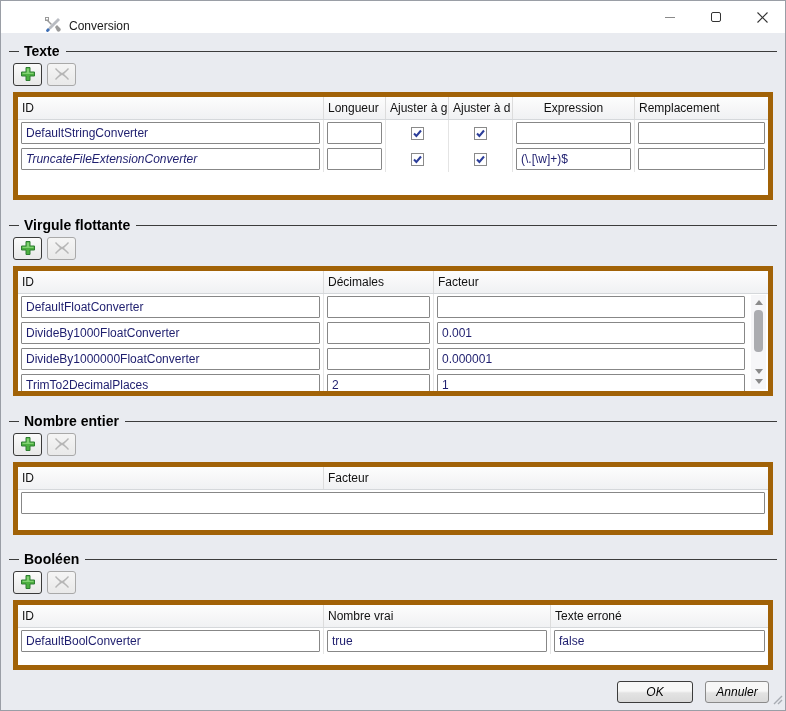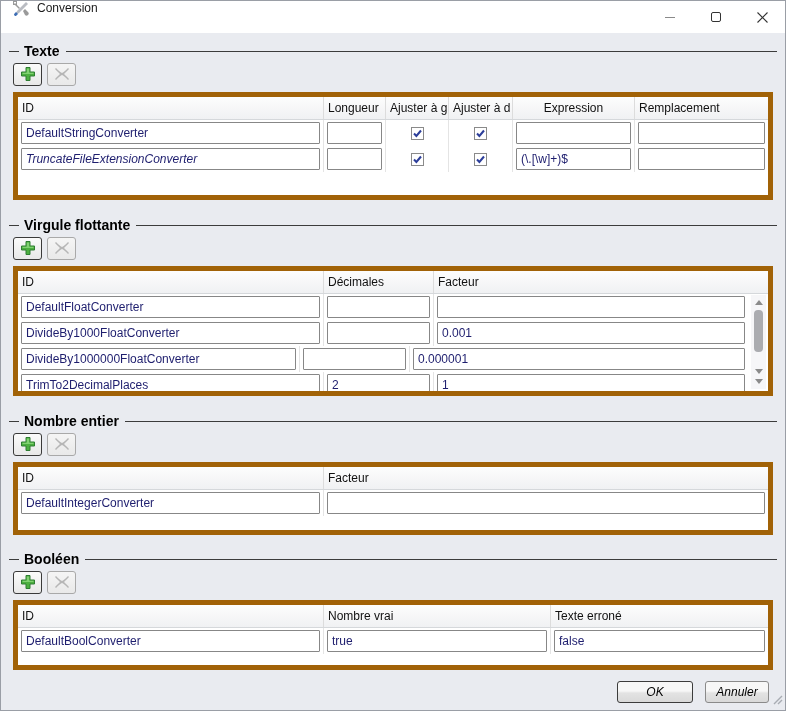--- a/index.html
+++ b/index.html
@@ -2,21 +2,21 @@
 <html><head>
 <meta charset="utf-8">
 <style>
   * { box-sizing: border-box; margin: 0; padding: 0; }
   html,body { width:786px; height:711px; }
   body { font-family: "Liberation Sans", sans-serif; font-size:12px; background:#cfd2d8; }
 
   .window { width:786px; height:711px; border:1px solid #9a9ea6; background:#e9ebf0; position:relative; overflow:hidden; }
 
   
-  .titlebar { height:32px; background:#ffffff; display:flex; align-items:flex-start; }
+  .titlebar { height:32px; background:#ffffff; display:flex; align-items:flex-end;padding-left:32px; }
   .titlebar .app-icon { width:16px; height:16px; margin:0 8px 0 12px; flex:0 0 auto; }
   .titlebar .title { font-size:12px; color:#1a1a1a; flex:1 1 auto; }
   .caption-btns { display:flex; height:32px; }
   .cap-btn { width:46px; height:32px; display:flex; align-items:center; justify-content:center; background:transparent; border:none; cursor:pointer; }
   .glyph-min { width:10px; height:1px; background:#8a8a8a; }
   .glyph-max { width:10px; height:10px; border:1px solid #333; border-radius:2px; }
 
   
   .content { position:relative; height:677px; }
   .group { margin:0 8px; }
@@ -234,21 +234,21 @@
                 <div class="textbox">DivideBy1000FloatConverter</div>
               </div>
               <div class="cell" style="width: 110px;">
                 <div class="textbox"></div>
               </div>
               <div class="cell flex">
                 <div class="textbox">0.001</div>
               </div>
             </div>
             <div class="tr">
-              <div class="cell" style="width: 282px;">
+              <div class="cell" style="width: 306px;">
                 <div class="textbox">DivideBy1000000FloatConverter</div>
               </div>
               <div class="cell" style="width: 110px;">
                 <div class="textbox"></div>
               </div>
               <div class="cell flex">
                 <div class="textbox">0.000001</div>
               </div>
             </div>
             <div class="tr">
@@ -291,23 +291,20 @@
             </svg>
           </button>
         </div>
         <div class="table" style="height: 73px;">
           <div class="thead">
             <div class="th" style="width: 306px;">ID</div>
             <div class="th flex">Facteur</div>
           </div>
           <div class="tbody">
             <div class="tr">
-              <div class="cell" style="width: 306px;">
-                <div class="textbox">DefaultIntegerConverter</div>
-              </div>
               <div class="cell flex">
                 <div class="textbox"></div>
               </div>
             </div>
           </div>
         </div>
       </section>
       <section class="group g-booleen">
         <div class="group-header">
           <span class="gh-dash"></span>

